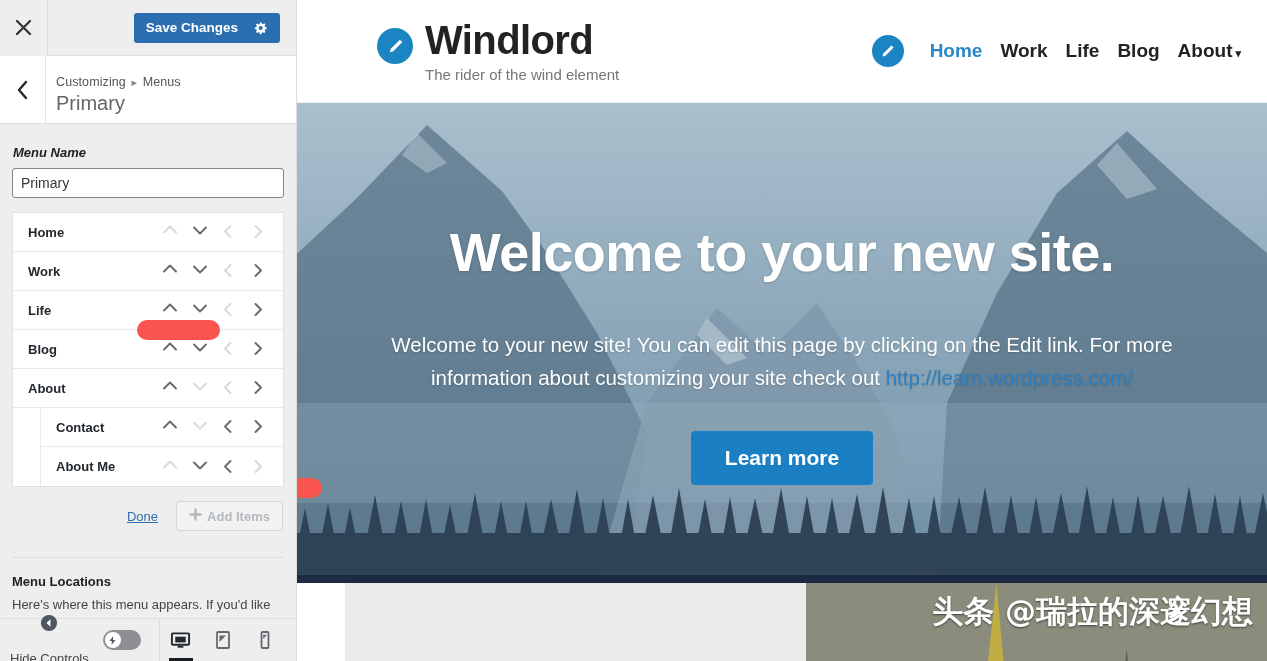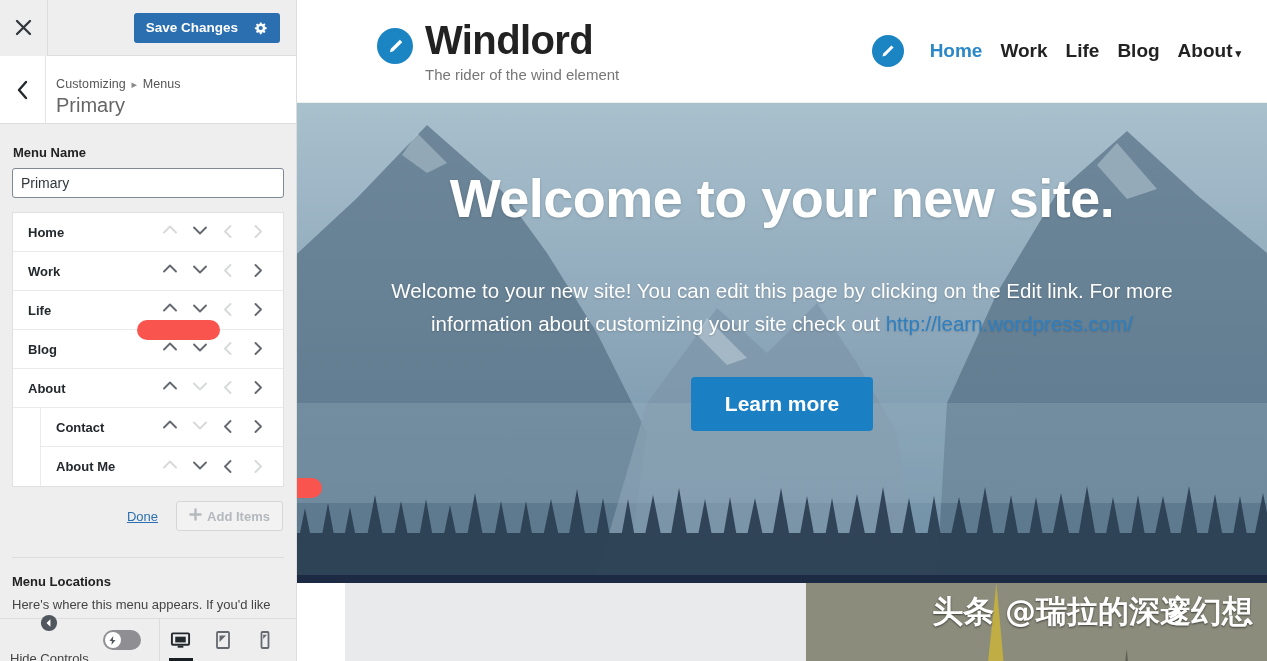--- a/index.html
+++ b/index.html
@@ -52,38 +52,39 @@
   
   .cz-secthead {
     height: 68px; background: #fff;
     display: flex; align-items: stretch;
     border-bottom: 1px solid #ddd;
   }
   .cz-back {
     width: 46px; display: flex; align-items: center; justify-content: center;
     border-right: 1px solid #e5e5e5; cursor: pointer; background: #fff;
   }
-  .cz-titles { flex: 1; padding: 21px 0 0 10px; }
+  .cz-titles { flex: 1; padding: 3px 0 0 10px; margin-top: 16px; }
   .cz-crumb {
     font-size: 12.5px; color: #555; letter-spacing: .1px;
   }
   .cz-crumb .sep { color: #888; font-size: 11px; padding: 0 2px; }
   .cz-bigtitle {
     font-size: 20px; color: #666; font-weight: 400;
     margin-top: 2px; line-height: 1.2;
   }
 
   
   .cz-body {
     position: absolute; top: 125px; left: 0; right: 0; bottom: 0;
     background: #eee; padding: 0 12px; overflow: hidden;
   }
   .cz-label {
     font-size: 13px; font-weight: 700; color: #222;
     margin: 20px 0 8px 1px;
+    font-style: italic;
   }
   .cz-input {
     width: 100%; height: 30px;
     border: 1px solid #7e8993; border-radius: 3px;
     background: #fff; padding: 0 8px;
     font-size: 14px; color: #32373c;
     font-family: "Liberation Sans", sans-serif;
   }
 
   
@@ -224,21 +225,21 @@
 
   
   .hero {
     position: relative; height: 472px; overflow: hidden;
     background: linear-gradient(180deg,#9db6c6 0%,#8aa6ba 34%,#7e9cb2 52%,#5d7f98 70%,#3d5a73 100%);
   }
   .hero-photo { position: absolute; inset: 0; }
   .hero-content {
     position: relative; z-index: 3;
     text-align: center; color: #fff;
-    padding-top: 64px;
+    padding-top: 118px;
   }
   .hero-title {
     font-size: 54px; font-weight: 700; letter-spacing: -.5px;
     text-shadow: 0 1px 3px rgba(0,0,0,.18);
   }
   .hero-sub {
     margin: 46px auto 0; max-width: 830px;
     font-size: 20.5px; line-height: 1.6; font-weight: 400;
     text-shadow: 0 1px 2px rgba(0,0,0,.18);
   }

